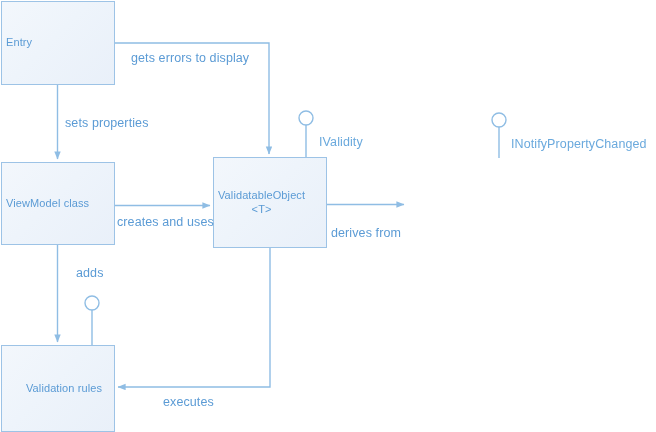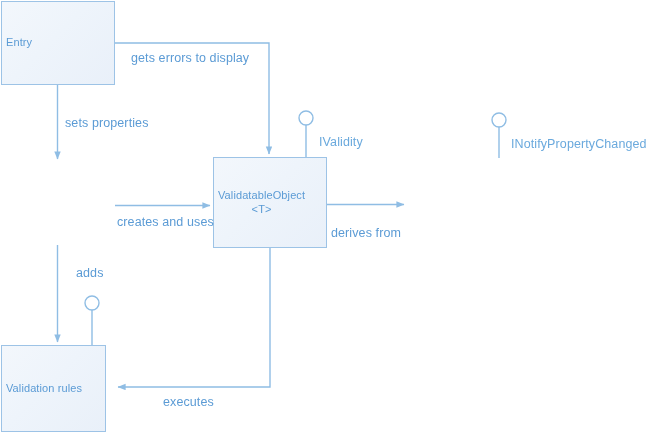--- a/index.html
+++ b/index.html
@@ -103,28 +103,31 @@
 
       <path d="M92,310 L92,345"></path>
       <circle cx="92" cy="303" r="7" fill="#ffffff" stroke="#8fbde4" stroke-width="1.4"></circle>
     </g>
   </svg>
 
   <div class="node-box" style="left:1px; top:1px; width:114px; height:84px;">
     <span class="node-label">Entry</span>
   </div>
 
+  <div class="node-box" style="left:1px; top:162px; width:114px; height:83px;">
+    <span class="node-label">ViewModel class</span>
+  </div>
 
   <div class="node-box" style="left:213px; top:157px; width:114px; height:91px;">
     <span class="node-label">ValidatableObject
 &lt;T&gt;</span>
   </div>
 
 
-  <div class="node-box" style="left:1px; top:345px; width:105px; height:87px;">
+  <div class="node-box" style="left:1px; top:345px; width:114px; height:87px;padding-left:20px;">
     <span class="node-label">Validation rules</span>
   </div>
 
   <div class="edge-label" style="left:65px; top:116px;">sets properties</div>
 
   <div class="edge-label" style="left:131px; top:51px;">gets errors to display</div>
 
   <div class="edge-label" style="left:117px; top:215px;">creates and uses</div>
 
   <div class="edge-label" style="left:331px; top:226px;">derives from</div>

